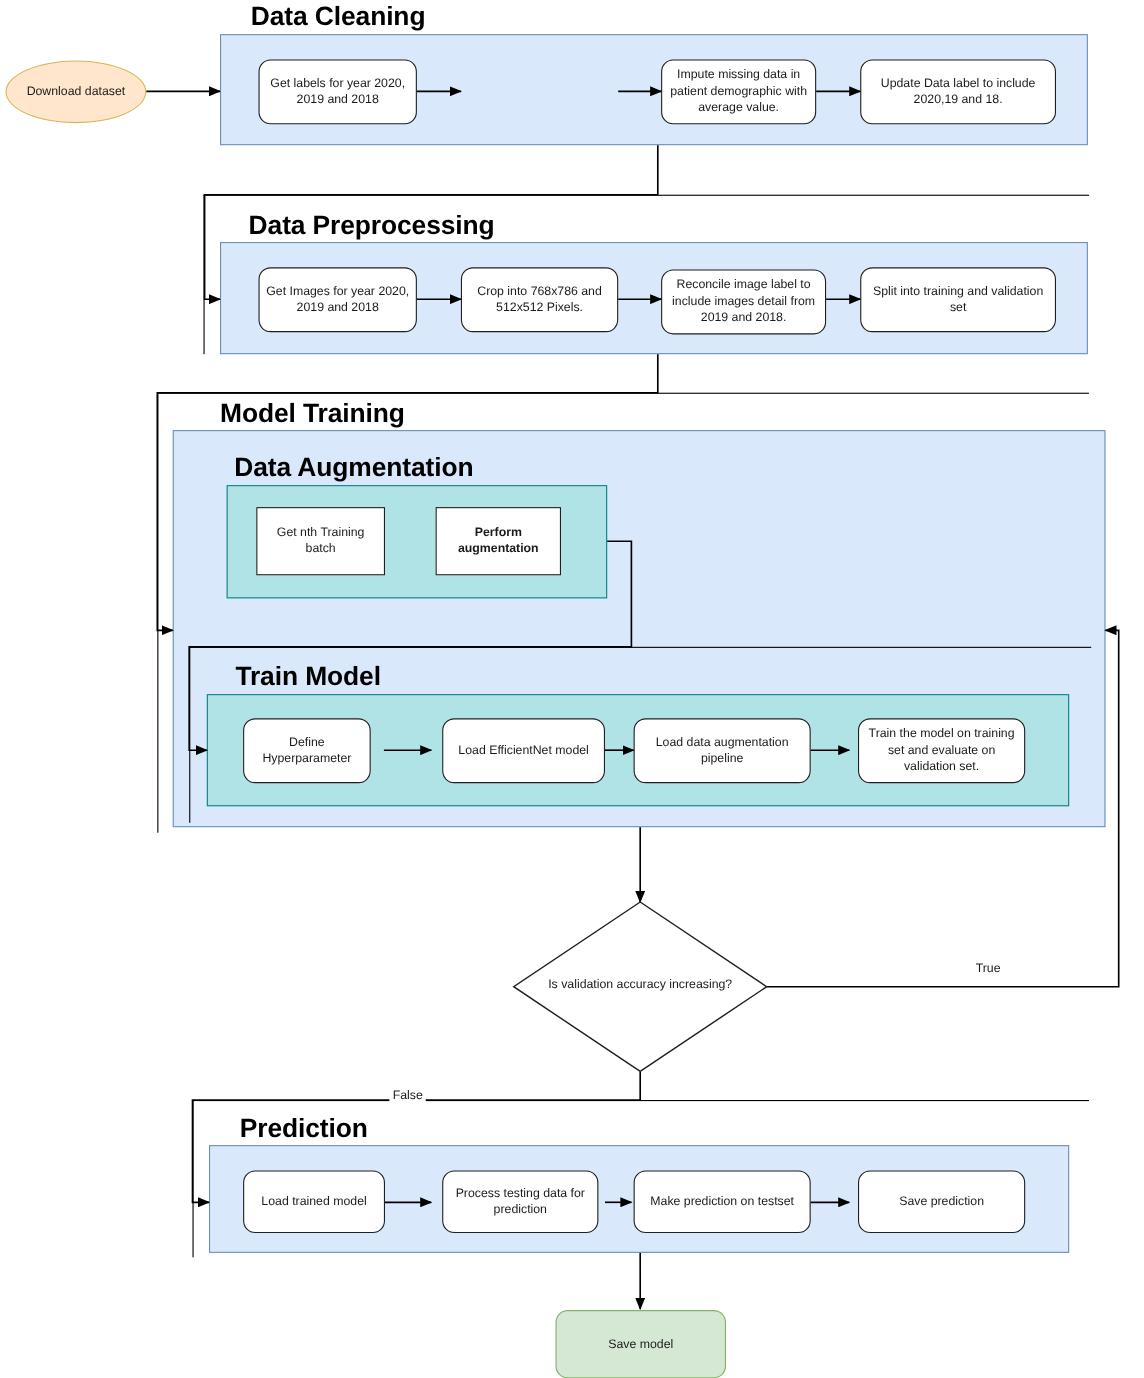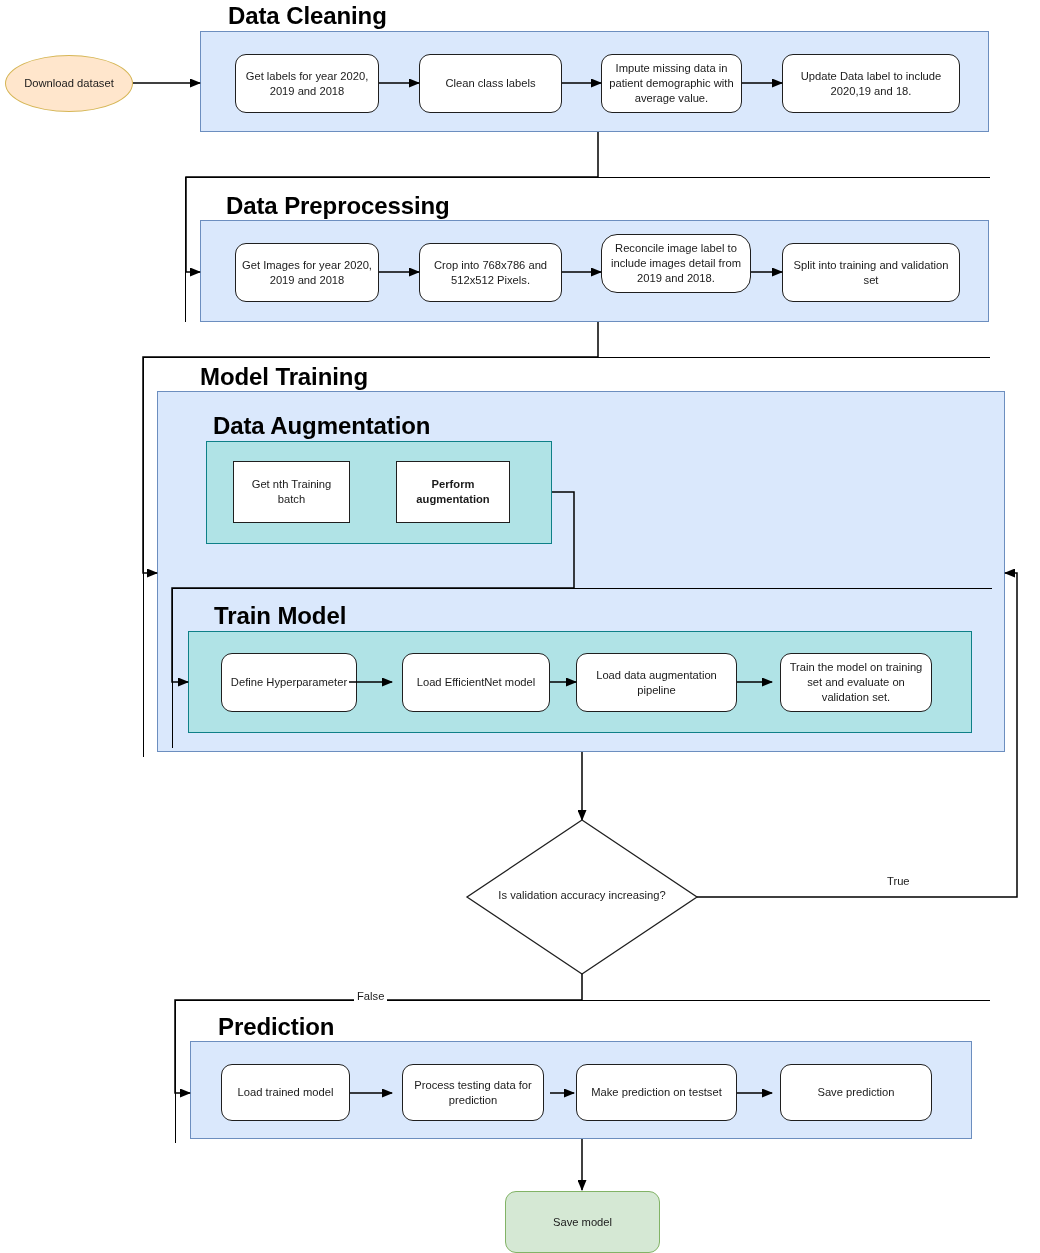--- a/index.html
+++ b/index.html
@@ -153,40 +153,37 @@
 
   <div class="node node-start" style="left:5px; top:55px; width:128px; height:57px;">
     <span>Download dataset</span>
   </div>
 
   <div class="group-title" style="left:228px; top:2px;">Data Cleaning</div>
   <div class="group-fill fill-blue" style="left:200px; top:31px; width:789px; height:101px;"></div>
   <div class="node node-round" style="left:235px; top:54px; width:144px; height:59px;">
     <span>Get labels for year 2020, 2019 and 2018</span>
   </div>
-  <div class="node node-round" style="left:419px; top:54px; width:143px; height:59px;">
-    <span>Clean class labels</span>
-  </div>
   <div class="node node-round" style="left:601px; top:54px; width:141px; height:59px;">
     <span>Impute missing data in patient demographic with average value.</span>
   </div>
   <div class="node node-round" style="left:782px; top:54px; width:178px; height:59px;text-align:center;">
     <span>Update Data label to include 2020,19 and 18.</span>
   </div>
 
   <div class="group-outline" style="left:185px; top:177px; width:805px; height:145px; border-top-color:#000; border-right:none; border-bottom:none;"></div>
   <div class="group-title" style="left:226px; top:192px;">Data Preprocessing</div>
   <div class="group-fill fill-blue" style="left:200px; top:220px; width:789px; height:102px;"></div>
   <div class="node node-round" style="left:235px; top:243px; width:144px; height:59px;">
     <span>Get Images for year 2020, 2019 and 2018</span>
   </div>
   <div class="node node-round" style="left:419px; top:243px; width:143px; height:59px;">
     <span>Crop into 768x786 and 512x512 Pixels.</span>
   </div>
-  <div class="node node-round" style="left:601px; top:234px; width:150px; height:59px;border-radius:16px;">
+  <div class="node node-round" style="left:601px; top:245px; width:150px; height:59px;">
     <span>Reconcile image label to include images detail from 2019 and 2018.</span>
   </div>
   <div class="node node-round" style="left:782px; top:243px; width:178px; height:59px;">
     <span>Split into training and validation set</span>
   </div>
 
   <div class="group-outline" style="left:143px; top:357px; width:847px; height:400px; border-right:none; border-bottom:none;"></div>
   <div class="group-title" style="left:200px; top:363px;">Model Training</div>
   <div class="group-fill fill-blue" style="left:157px; top:391px; width:848px; height:361px;"></div>
 
@@ -195,21 +192,21 @@
   <div class="node node-square" style="left:233px; top:461px; width:117px; height:62px; z-index:4;">
     <span>Get nth Training batch</span>
   </div>
   <div class="node node-square" style="left:396px; top:461px; width:114px; height:62px; z-index:4;font-weight:bold;">
     <span>Perform augmentation</span>
   </div>
 
   <div class="group-outline" style="left:172px; top:588px; width:820px; height:160px; border-right:none; border-bottom:none; z-index:3;"></div>
   <div class="group-title" style="left:214px; top:602px; z-index:4;">Train Model</div>
   <div class="group-fill fill-teal" style="left:188px; top:631px; width:784px; height:102px; z-index:3;"></div>
-  <div class="node node-round" style="left:221px; top:653px; width:136px; height:59px; z-index:4;">
+  <div class="node node-round" style="left:221px; top:653px; width:116px; height:59px; z-index:4;">
     <span>Define Hyperparameter</span>
   </div>
   <div class="node node-round" style="left:402px; top:653px; width:148px; height:59px; z-index:4;">
     <span>Load EfficientNet model</span>
   </div>
   <div class="node node-round" style="left:576px; top:653px; width:161px; height:59px; z-index:4;">
     <span>Load data augmentation pipeline</span>
   </div>
   <div class="node node-round" style="left:780px; top:653px; width:152px; height:59px; z-index:4;">
     <span>Train the model on training set and evaluate on validation set.</span>

